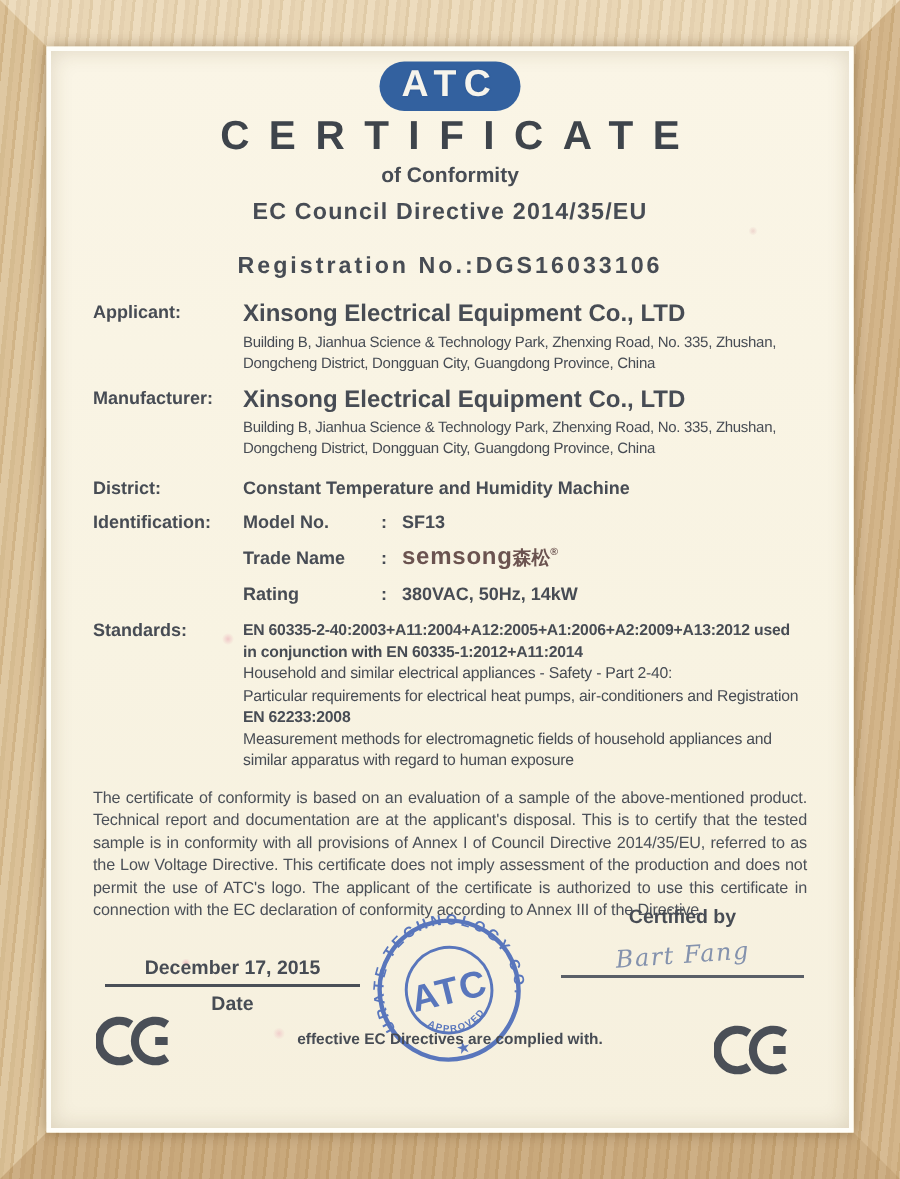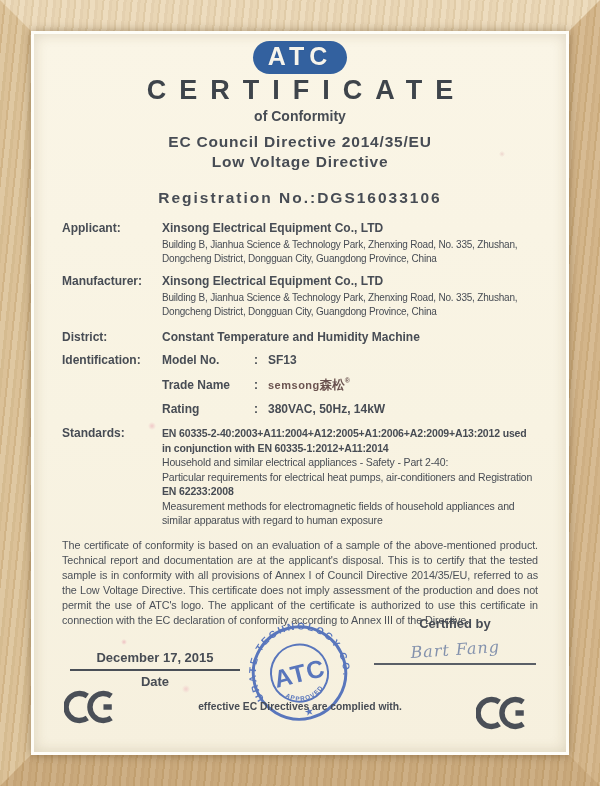--- a/index.html
+++ b/index.html
@@ -48,28 +48,28 @@
     color:#3e444b; margin-top:1px; text-indent:13px;
   }
   .cert-sub{ text-align:center; font-size:14px; font-weight:700; margin-top:2px; }
   .directive{ text-align:center; font-size:15.5px; font-weight:700; letter-spacing:.8px; margin-top:8px; line-height:20px; }
   .registration{ text-align:center; font-size:15.5px; font-weight:700; letter-spacing:2px; margin-top:17px; }
 
   
   .fields{ margin-top:14px; }
   .frow{ display:grid; grid-template-columns:100px 1fr; margin-bottom:9px; }
   .flabel{ font-size:12px; font-weight:700; }
-  .fname{ font-size:12px; font-weight:700; }
+  .fname{ font-size:16px; font-weight:700; }
   .faddr{ font-size:10px; letter-spacing:-.2px; line-height:13.5px; margin-top:3px; }
   .fvalue{ font-size:12px; font-weight:700; }
   .id-grid{ display:grid; grid-template-columns:92px 14px 1fr; row-gap:8px; align-items:center; }
   .id-key{ font-size:12px; font-weight:700; }
   .id-colon{ font-size:12px; font-weight:700; }
   .id-val{ font-size:12px; font-weight:700; }
-  .brand{ color:#6b5350; font-weight:800; font-size:11px; letter-spacing:.5px; }
+  .brand{ color:#6b5350; font-weight:800; font-size:16px; letter-spacing:.5px; }
   .brand-cn{ color:#6b5350; font-weight:800; font-size:12.5px; }
   .brand-reg{ color:#6b5350; font-size:7px; vertical-align:super; font-weight:700; }
   .std-lines{ font-size:10.5px; letter-spacing:-.15px; line-height:14.5px; }
   .std-b{ font-weight:700; }
 
   
   .body-par{
     margin-top:10px; font-size:10.8px; font-weight:400; line-height:15px;
     text-align:justify; letter-spacing:-.1px; color:#4b5058;
   }
@@ -105,21 +105,20 @@
 
     <div class="logo-row">
       <span class="atc-pill">
         <span>ATC</span>
       </span>
     </div>
     <div class="cert-title">CERTIFICATE</div>
     <div class="cert-sub">of Conformity</div>
     <div class="directive">
       <div>EC Council Directive 2014/35/EU</div>
-      <div>Low Voltage Directive</div>
     </div>
     <div class="registration">Registration No.:DGS16033106</div>
 
     <div class="fields">
 
       <div class="frow">
         <div class="flabel">Applicant:</div>
         <div>
           <div class="fname">Xinsong Electrical Equipment Co., LTD</div>
           <div class="faddr">

